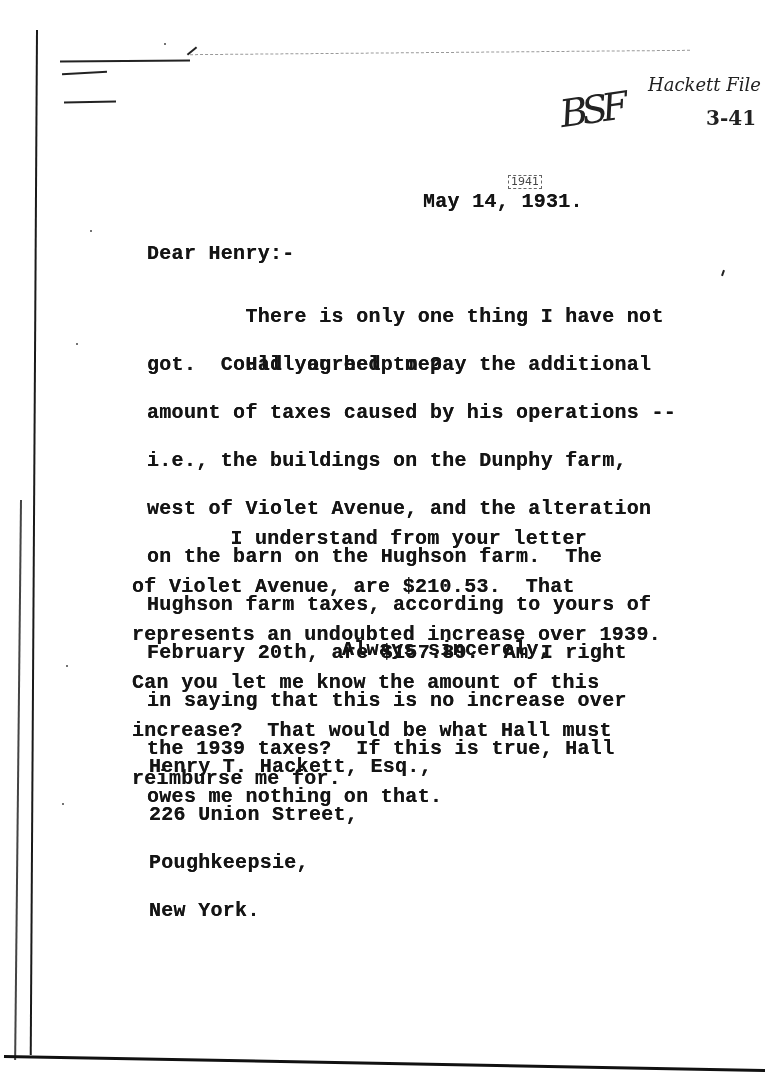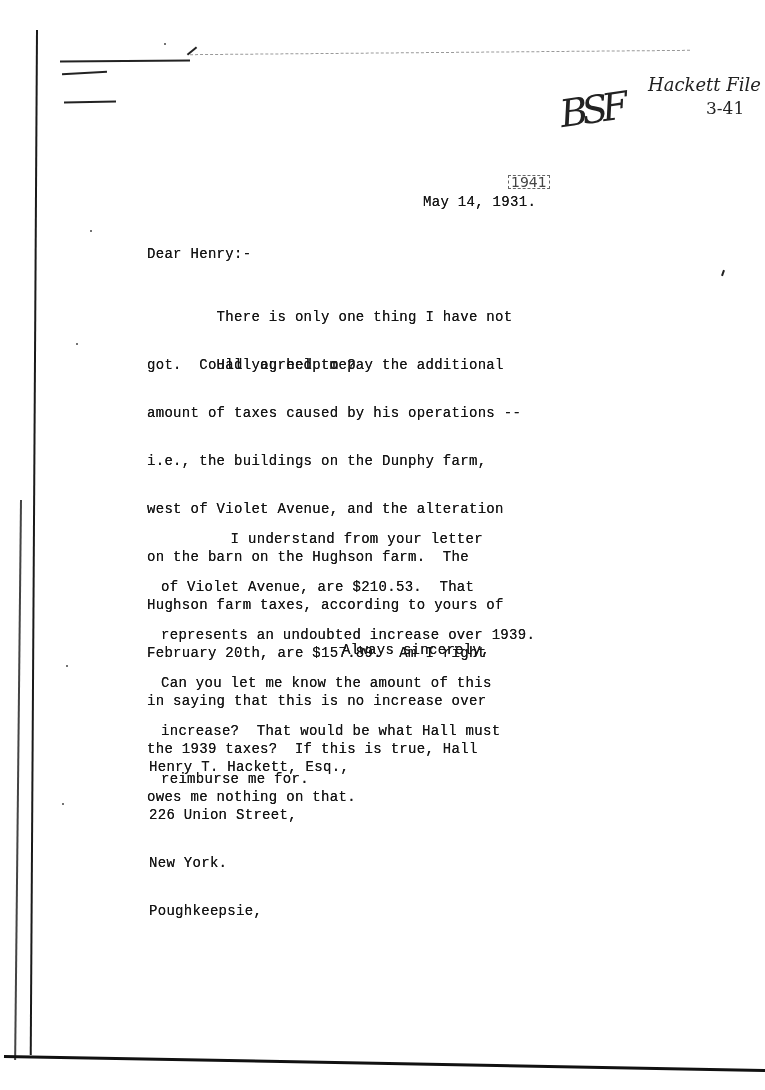--- a/index.html
+++ b/index.html
@@ -6,22 +6,22 @@
     body {
       width: 765px; height: 1090px; position: relative; overflow: hidden;
       background: #ffffff;
       font-family: "Liberation Mono", "DejaVu Sans Mono", monospace;
       color: #111111;
     }
     .page { position: absolute; inset: 0; }
     .type {
       position: absolute;
       font-family: "Liberation Mono", "DejaVu Sans Mono", monospace;
-      font-weight: normal;
-      font-size: 14px;
+      font-weight: bold;
+      font-size: 20px;
       line-height: 16px;
       letter-spacing: 0.3px;
       white-space: pre;
       color: #141414;
       text-shadow: 0 0 0.6px #333;
     }
     .hand {
       position: absolute;
       font-family: "DejaVu Serif", serif;
       font-style: italic;
@@ -44,21 +44,21 @@
       position: absolute; left: 60px; top: 60px; width: 130px; height: 2px;
       background: #222; transform: rotate(-0.4deg);
     }
     .top-rule-dotted {
       position: absolute; left: 190px; top: 52px; width: 500px; height: 0;
       border-top: 1px dashed #999; transform: rotate(-0.5deg);
     }
     .mark { position: absolute; background: #222; height: 2px; }
     .stamp {
       position: absolute; left: 508px; top: 175px;
-      border: 1px dashed #666; font-size: 14px; padding: 0 2px;
+      border: 1px dashed #666; font-size: 11px; padding: 0 2px;
       font-family: "DejaVu Sans", sans-serif; color: #444; line-height: 12px;
     }
     .speck { position: absolute; width: 2px; height: 2px; background: #444; border-radius: 50%; }
   </style>
 </head>
 <body>
 
 <div class="page">
 
   <div class="border-left"></div>
@@ -71,21 +71,21 @@
   <div class="mark" style="left:186px;top:50px;width:12px;transform:rotate(-40deg);"></div>
   <div class="speck" style="left:164px;top:43px;"></div>
   <div class="speck" style="left:90px;top:230px;"></div>
   <div class="speck" style="left:76px;top:343px;"></div>
   <div class="speck" style="left:66px;top:665px;"></div>
   <div class="speck" style="left:62px;top:803px;"></div>
   <div class="mark" style="left:720px;top:272px;width:6px;height:2px;transform:rotate(-70deg);"></div>
 
   <div class="hand" style="left:560px;top:88px;font-size:38px;transform:rotate(-8deg);letter-spacing:-6px;">BSF</div>
   <div class="hand" style="left:648px;top:74px;font-size:18px;">Hackett File</div>
-  <div class="hand" style="left:706px;top:98px;font-size:17px;font-style:normal;">3-41</div>
+  <div class="hand" style="left:706px;top:106px;font-size:20px;font-style:normal;font-weight:bold;">3-41</div>
   <div class="stamp">1941</div>
 
   <div class="type" style="left:423px;top:194px;">May 14, 1931.</div>
 
   <div class="type" style="left:147px;top:246px;">Dear Henry:-</div>
 
   <div class="type" style="left:147px;top:277px;">
     <div>        There is only one thing I have not</div>
     <div>got.  Could you help me?</div>
   </div>
@@ -96,31 +96,31 @@
     <div>i.e., the buildings on the Dunphy farm,</div>
     <div>west of Violet Avenue, and the alteration</div>
     <div>on the barn on the Hughson farm.  The</div>
     <div>Hughson farm taxes, according to yours of</div>
     <div>February 20th, are $157.89.  Am I right</div>
     <div>in saying that this is no increase over</div>
     <div>the 1939 taxes?  If this is true, Hall</div>
     <div>owes me nothing on that.</div>
   </div>
 
-  <div class="type" style="left:161px;top:499px;">
+  <div class="type" style="left:132px;top:499px;">
     <div>        I understand from your letter</div>
     <div>of Violet Avenue, are $210.53.  That</div>
     <div>represents an undoubted increase over 1939.</div>
     <div>Can you let me know the amount of this</div>
     <div>increase?  That would be what Hall must</div>
     <div>reimburse me for.</div>
   </div>
 
   <div class="type" style="left:342px;top:642px;">Always sincerely,</div>
 
   <div class="type" style="left:149px;top:727px;">
     <div>Henry T. Hackett, Esq.,</div>
     <div>226 Union Street,</div>
+    <div>Poughkeepsie,</div>
     <div>New York.</div>
-    <div>Poughkeepsie,</div>
   </div>
 
 </div>
 
 </body></html>

